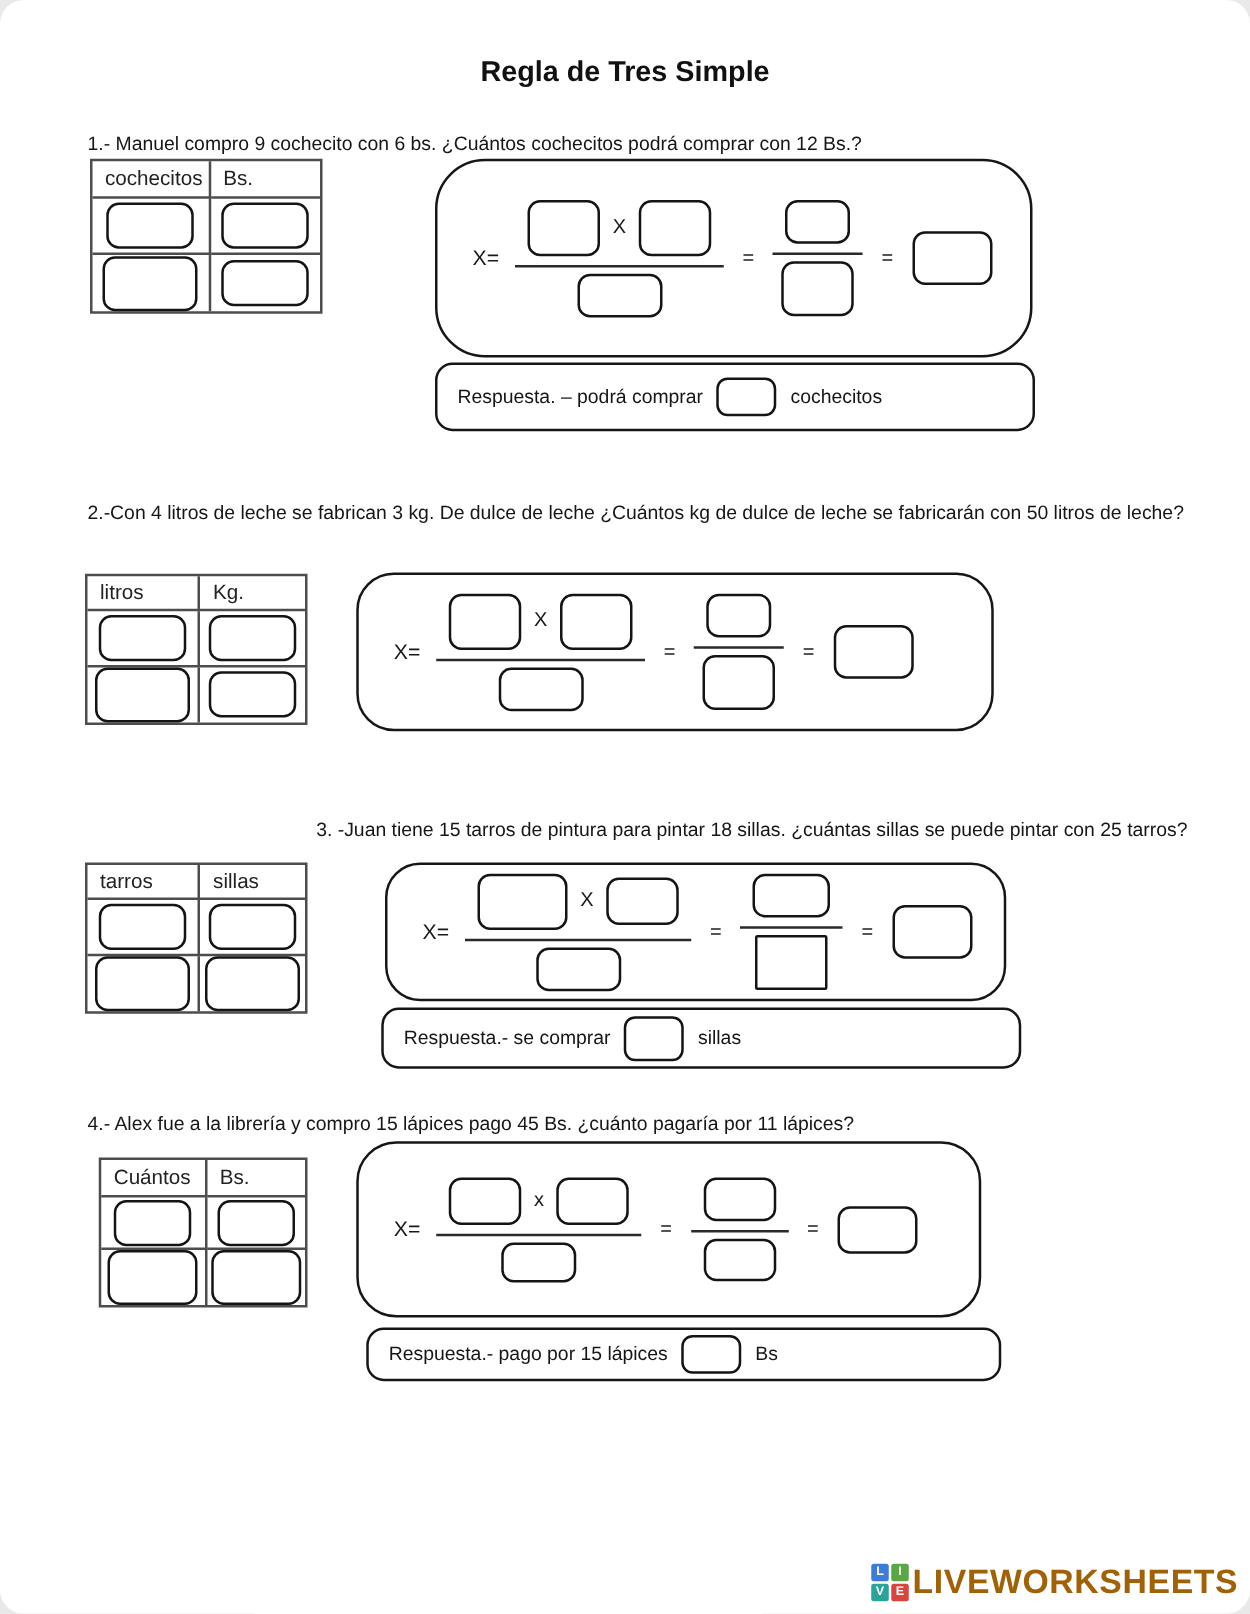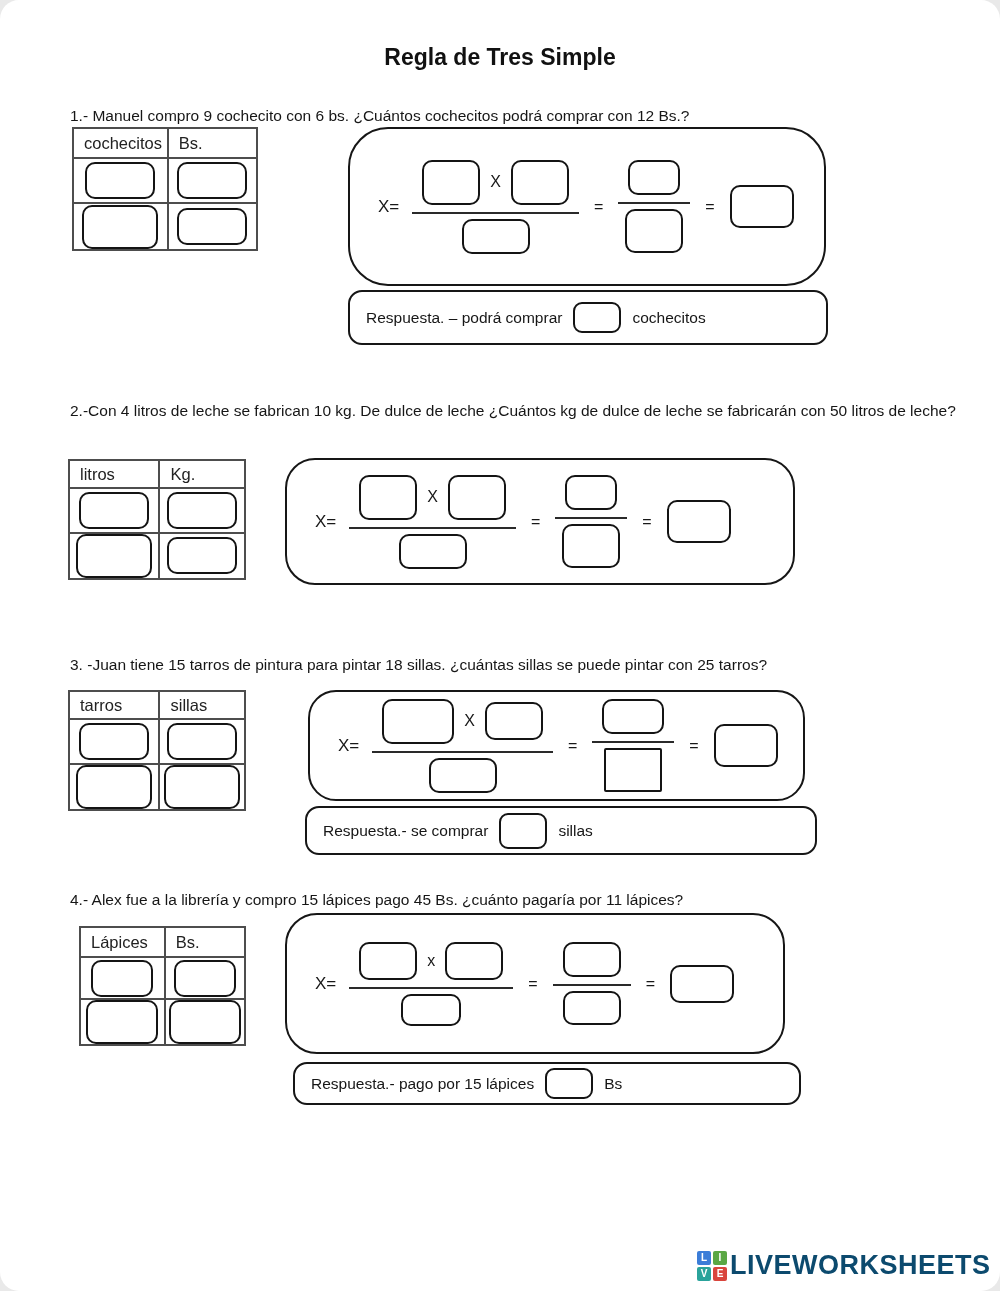--- a/index.html
+++ b/index.html
@@ -143,21 +143,21 @@
       <input class="fbox result" value="" style="">
     </div>
   </div>
 
   <div class="respuesta" style="left:348px; top:290px; width:480px; height:55px;">
     <span>Respuesta. – podrá comprar</span>
     <input class="abox" value="" style="">
     <span>cochecitos</span>
   </div>
 
-  <div class="question" style="left:70px; top:400px; width:890px;">2.-Con 4 litros de leche se fabrican 10 kg. De dulce de leche ¿Cuántos kg de dulce de leche se fabricarán con 50 litros de leche?</div>
+  <div class="question" style="left:70px; top:400px; width:890px;">2.-Con 4 litros de leche se fabrican 3 kg. De dulce de leche ¿Cuántos kg de dulce de leche se fabricarán con 50 litros de leche?</div>
 
   <div class="ratio-table" style="left:68px; top:459px; width:178px; height:121px; grid-template-rows:28px 1fr 1fr;">
     <div class="rt-cell rt-head c1">litros</div>
     <div class="rt-cell rt-head">Kg.</div>
     <div class="rt-cell c1 mid">
         <input class="tbox" value="" style="">
       </div>
     <div class="rt-cell mid">
         <input class="tbox" value="" style="">
       </div>
@@ -186,21 +186,21 @@
             <input class="fbox snum" value="" style="">
           </div>
         <input class="fbox sdenom" value="" style="">
       </div>
       <span class="eq">=</span>
       <input class="fbox result" value="" style="">
     </div>
   </div>
 
 
-  <div class="question" style="left:70px; top:654px; width:880px;">3.  -Juan tiene 15 tarros de pintura para pintar 18 sillas. ¿cuántas sillas se puede pintar con 25 tarros?</div>
+  <div class="question" style="left:70px; top:654px; width:880px;text-align:right;">3.  -Juan tiene 15 tarros de pintura para pintar 18 sillas. ¿cuántas sillas se puede pintar con 25 tarros?</div>
 
   <div class="ratio-table" style="left:68px; top:690px; width:178px; height:121px; grid-template-rows:28px 1fr 1fr;">
     <div class="rt-cell rt-head c1">tarros</div>
     <div class="rt-cell rt-head">sillas</div>
     <div class="rt-cell c1 mid">
         <input class="tbox" value="" style="">
       </div>
     <div class="rt-cell mid">
         <input class="tbox" value="" style="">
       </div>
@@ -237,21 +237,21 @@
 
   <div class="respuesta" style="left:305px; top:806px; width:512px; height:49px;">
     <span>Respuesta.- se comprar</span>
     <input class="abox" style="height: 36px;" value="">
     <span>sillas</span>
   </div>
 
   <div class="question" style="left:70px; top:889px; width:820px;">4.- Alex fue a la librería y compro 15 lápices pago 45 Bs. ¿cuánto pagaría por 11 lápices?</div>
 
   <div class="ratio-table t4" style="left:79px; top:926px; width:167px; height:120px; grid-template-rows:30px 1fr 1fr;">
-    <div class="rt-cell rt-head c1">Lápices</div>
+    <div class="rt-cell rt-head c1">Cuántos</div>
     <div class="rt-cell rt-head">Bs.</div>
     <div class="rt-cell c1 mid">
         <input class="tbox" value="" style="">
       </div>
     <div class="rt-cell mid">
         <input class="tbox" value="" style="">
       </div>
     <div class="rt-cell c1">
         <input class="tbox big" value="" style="">
       </div>
@@ -289,16 +289,16 @@
     <span>Bs</span>
   </div>
 
   <div class="footer-logo">
     <div class="lw-grid">
       <span class="lw-sq" style="background-color: rgb(59, 125, 216);">L</span>
       <span class="lw-sq" style="background-color: rgb(90, 167, 68);">I</span>
       <span class="lw-sq" style="background-color: rgb(42, 163, 155);">V</span>
       <span class="lw-sq" style="background-color: rgb(217, 69, 60);">E</span>
     </div>
-    <span class="brand-name" style="color: #0c4a6e;">LIVEWORKSHEETS</span>
+    <span class="brand-name" style="color: #a16207;">LIVEWORKSHEETS</span>
   </div>
 
 </div>
 
 </body></html>

